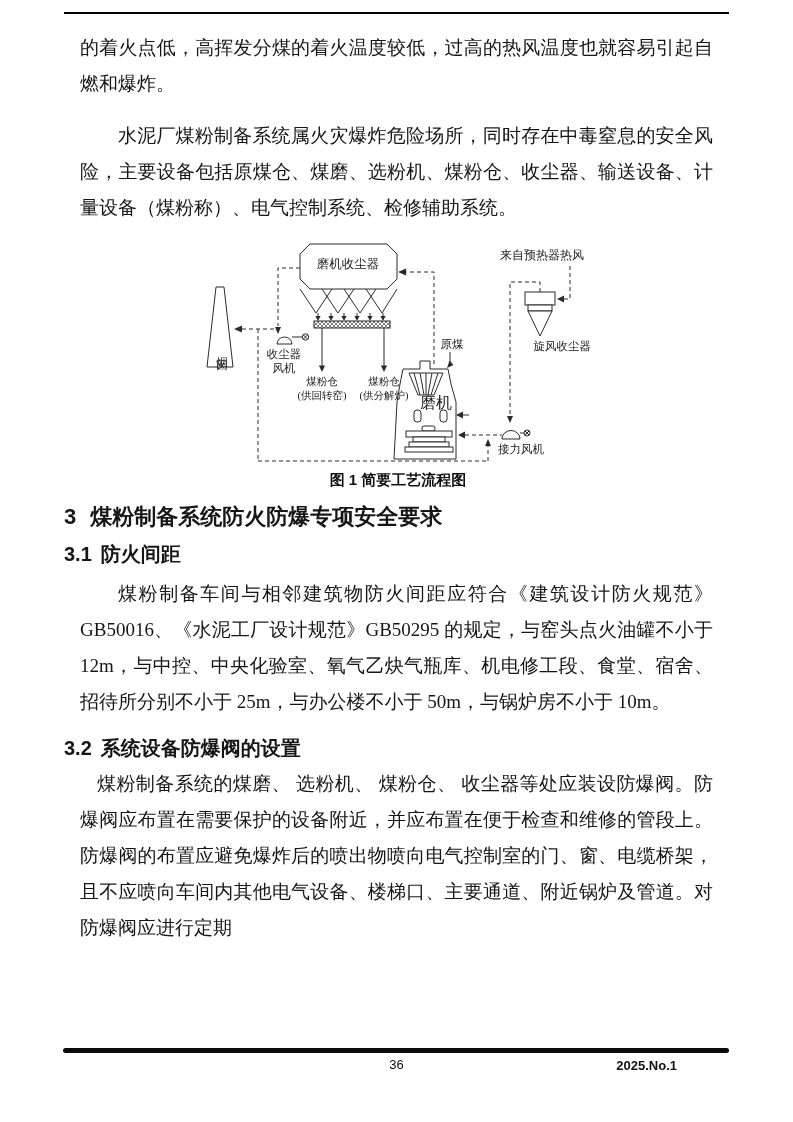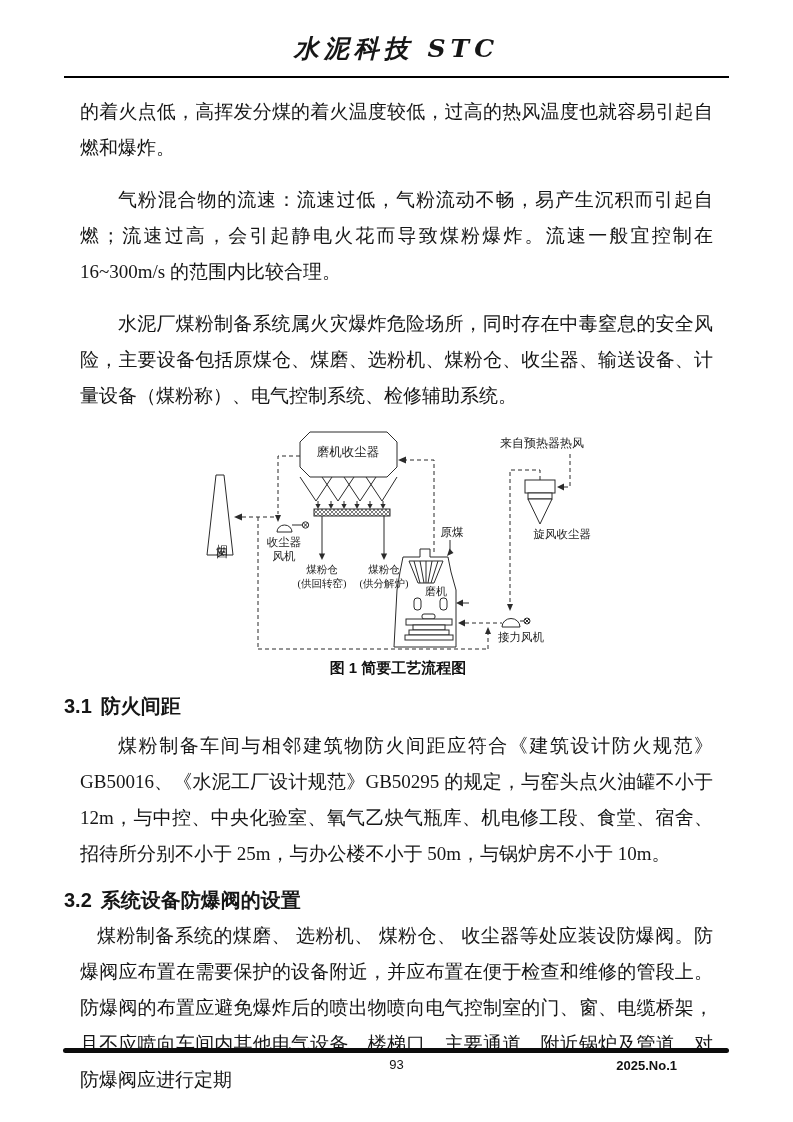--- a/index.html
+++ b/index.html
@@ -64,28 +64,24 @@
   .ln{stroke:#2b2b2b; stroke-width:1; fill:none;}
   .lnf{stroke:#2b2b2b; stroke-width:1; fill:#ffffff;}
   .dash{stroke:#2b2b2b; stroke-width:1; fill:none; stroke-dasharray:4 3;}
   .ah{fill:#2b2b2b; stroke:none;}
 </style>
 </head>
 <body>
 
 <div class="page">
 
-  <div class="journal-header">
-    <span class="journal-title">水泥科技 STC</span>
-  </div>
   <div class="header-rule"></div>
 
   <div class="content">
     <p>的着火点低，高挥发分煤的着火温度较低，过高的热风温度也就容易引起自燃和爆炸。</p>
-    <p class="indent-2">气粉混合物的流速：流速过低，气粉流动不畅，易产生沉积而引起自燃；流速过高，会引起静电火花而导致煤粉爆炸。流速一般宜控制在 16~300m/s 的范围内比较合理。</p>
     <p class="indent-2">水泥厂煤粉制备系统属火灾爆炸危险场所，同时存在中毒窒息的安全风险，主要设备包括原煤仓、煤磨、选粉机、煤粉仓、收尘器、输送设备、计量设备（煤粉称）、电气控制系统、检修辅助系统。</p>
 
     <div class="figure">
       <svg width="400" height="228" viewBox="0 0 400 228">
         <defs>
           <pattern id="xhatch" width="4" height="4" patternUnits="userSpaceOnUse">
             <path d="M0,0 L4,4 M4,0 L0,4" stroke="#444" stroke-width="0.7"></path>
           </pattern>
         </defs>
 
@@ -190,35 +186,36 @@
 
       <div class="fig-label vertical" style="left:14px; top:86px; width:16px; height:44px;">烟囱</div>
       <div class="fig-label" style="left:62px; top:105px; width:48px;">收尘器
 风机</div>
       <div class="fig-label" style="left:104px; top:15px; width:92px; font-size:12.5px;">磨机收尘器</div>
       <div class="fig-label" style="left:88px; top:133px; width:72px; font-size:10.5px;">煤粉仓
 (供回转窑)</div>
       <div class="fig-label" style="left:150px; top:133px; width:72px; font-size:10.5px;">煤粉仓
 (供分解炉)</div>
       <div class="fig-label" style="left:232px; top:95px; width:44px;">原煤</div>
-      <div class="fig-label" style="left:215px; top:154px; width:46px; font-size:11px;">磨机</div>
+      <div class="fig-label" style="left:215px; top:154px; width:46px; font-size:16px;">磨机</div>
       <div class="fig-label" style="left:296px; top:6px; width:96px; font-size:12px;">来自预热器热风</div>
       <div class="fig-label" style="left:305px; top:97px; width:88px;text-align:right;">旋风收尘器</div>
       <div class="fig-label" style="left:288px; top:200px; width:70px;">接力风机</div>
 
       <div class="fig-caption">图 1 简要工艺流程图</div>
     </div>
 
+    <h2 class="h-main"><span class="h-num">3</span><span class="h-title">煤粉制备系统防火防爆专项安全要求</span></h2>
 
     <h3 class="h-sub"><span class="h-num">3.1</span><span class="h-title">防火间距</span></h3>
 
     <p class="indent-2 p-after-h">煤粉制备车间与相邻建筑物防火间距应符合《建筑设计防火规范》GB50016、《水泥工厂设计规范》GB50295 的规定，与窑头点火油罐不小于 12m，与中控、中央化验室、氧气乙炔气瓶库、机电修工段、食堂、宿舍、招待所分别不小于 25m，与办公楼不小于 50m，与锅炉房不小于 10m。</p>
 
     <h3 class="h-sub tight"><span class="h-num">3.2</span><span class="h-title">系统设备防爆阀的设置</span></h3>
 
     <p class="indent-1 p-after-h2">煤粉制备系统的煤磨、 选粉机、 煤粉仓、 收尘器等处应装设防爆阀。防爆阀应布置在需要保护的设备附近，并应布置在便于检查和维修的管段上。防爆阀的布置应避免爆炸后的喷出物喷向电气控制室的门、窗、电缆桥架，且不应喷向车间内其他电气设备、楼梯口、主要通道、附近锅炉及管道。对防爆阀应进行定期</p>
   </div>
 
   <div class="footer-rule"></div>
-  <div class="footer-page-number">93</div>
+  <div class="footer-page-number">36</div>
   <div class="footer-issue">2025.No.1</div>
 
 </div>
 
 </body></html>

